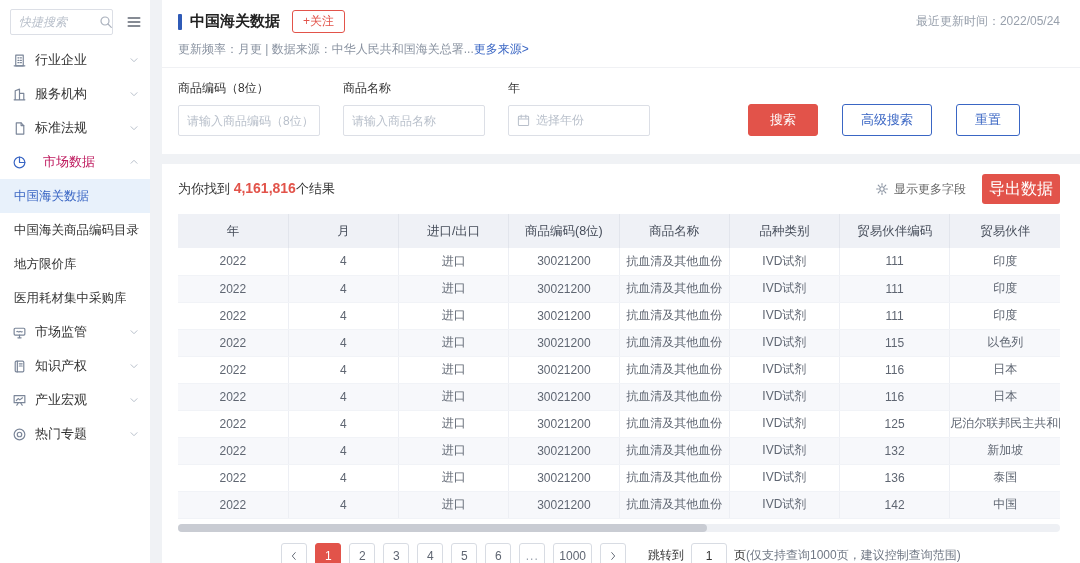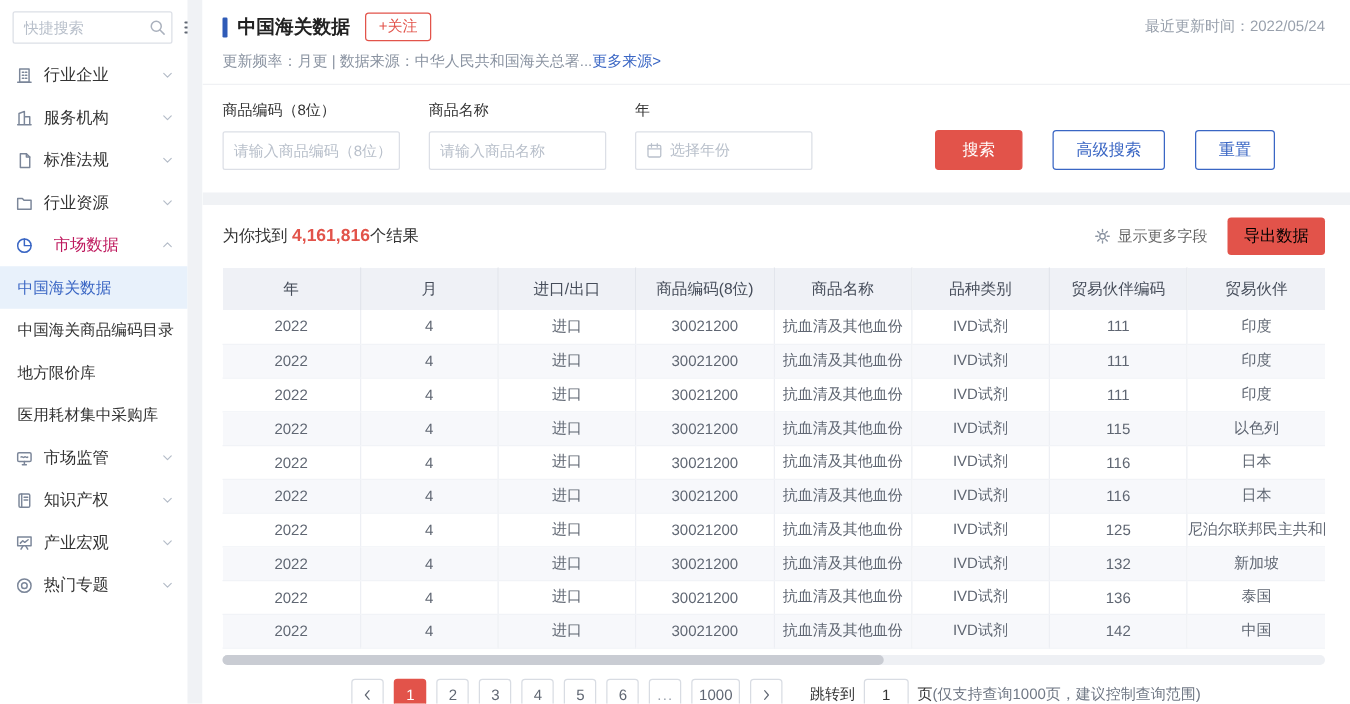--- a/index.html
+++ b/index.html
@@ -4,22 +4,22 @@
 <style>
   * { margin:0; padding:0; box-sizing:border-box; }
   html,body { width:1080px; height:563px; overflow:hidden; background:#fff;
     font-family:"Liberation Sans","DejaVu Sans",sans-serif; font-size:12px; color:#333; }
   .app { display:flex; width:1080px; height:563px; }
 
   
   .sidebar { width:150px; background:#fff; flex:none; }
   .sb-top { display:flex; align-items:center; gap:8px; padding:9px 8px 8px 10px; }
   .sb-search { position:relative; flex:1; }
-  .sb-search input { width:128px; height:26px; border:1px solid #dcdfe6; border-radius:2px;
-    padding:0 22px 0 8px; font-size:12px; color:#0c4a6e; outline:none; }
+  .sb-search input { width:103px; height:26px; border:1px solid #dcdfe6; border-radius:2px;
+    padding:0 22px 0 8px; font-size:12px; color:#0c4a6e; outline:none;font-style:italic; }
   .sb-search input::placeholder { color:#b9c0cb; }
   .sb-search svg { position:absolute; right:5px; top:6px; width:14px; height:14px; color:#aab1bd; }
   .sb-burger { width:16px; height:16px; color:#5f6672; cursor:pointer; flex:none; }
   .sb-item { height:34px; display:flex; align-items:center; gap:8px; padding:0 10px 0 12px;
     font-size:13px; color:#333; cursor:pointer; }
   .sb-item svg.mi { width:15px; height:15px; color:#7b8699; flex:none; }
   .sb-item .chev { margin-left:auto; width:12px; height:12px; color:#b4bcc8; }
   .sb-item.active { color:#be185d;gap:16px; }
   .sb-item.active svg.mi { color:#3a66c4; }
   .sb-sub { height:34px; display:flex; align-items:center; padding:0 8px 0 14px;
@@ -58,21 +58,21 @@
   .band { height:10px; background:#f0f2f5; flex:none; }
 
   .results-block { padding:10px 20px 0 16px; flex:1; display:flex; flex-direction:column; }
   .results-bar { display:flex; align-items:center; height:30px; }
   .found { font-size:13px; color:#333; }
   .found b { color:#e2534a; font-size:14px; }
   .more-fields { margin-left:auto; display:flex; align-items:center; gap:5px; color:#666;
     font-size:12px; cursor:pointer; }
   .more-fields svg { width:14px; height:14px; color:#8a93a1; }
   .export-btn { margin-left:16px; width:78px; height:30px; background:#e2534a; border:none;
-    color:#000000; font-size:13px; border-radius:3px; cursor:pointer; }
+    color:#ffffff; font-size:16px; border-radius:3px; cursor:pointer; }
 
   table { width:100%; border-collapse:collapse; table-layout:fixed; margin-top:10px; }
   th { background:#eff1f6; height:34px; font-size:12.5px; font-weight:500; color:#454c59;
     text-align:center; border-right:1px solid #e2e5ec; white-space:nowrap; overflow:hidden; }
   th:last-child { border-right:none; }
   td { height:27px; font-size:12px; color:#5f6672; text-align:center;
     border-right:1px solid #edeff4; border-bottom:1px solid #f1f3f7;
     white-space:nowrap; overflow:hidden; }
   td:last-child { border-right:none; }
   tbody tr:nth-child(even) { background:#f7f8fb; }
@@ -131,29 +131,20 @@
           <svg class="chev" viewBox="0 0 14 14" fill="none" stroke="currentColor" stroke-width="1.1" stroke-linecap="round" stroke-linejoin="round">
             <path d="M3.5 5.5L7 9l3.5-3.5"></path>
           </svg>
         </div>
         <div class="sb-item">
           <svg class="mi" viewBox="0 0 14 14" fill="none" stroke="currentColor" stroke-width="1.1" stroke-linecap="round" stroke-linejoin="round">
             <path d="M4 1.8h4.5L11 4.3v7.9H4z"></path>
             <path d="M8.5 1.8v2.5H11"></path>
           </svg>
           <span>标准法规</span>
-          <svg class="chev" viewBox="0 0 14 14" fill="none" stroke="currentColor" stroke-width="1.1" stroke-linecap="round" stroke-linejoin="round">
-            <path d="M3.5 5.5L7 9l3.5-3.5"></path>
-          </svg>
-        </div>
-        <div class="sb-item">
-          <svg class="mi" viewBox="0 0 14 14" fill="none" stroke="currentColor" stroke-width="1.1" stroke-linecap="round" stroke-linejoin="round">
-            <path d="M2 3.5h3.5l1.2 1.3H12v6.7H2z"></path>
-          </svg>
-          <span>行业资源</span>
           <svg class="chev" viewBox="0 0 14 14" fill="none" stroke="currentColor" stroke-width="1.1" stroke-linecap="round" stroke-linejoin="round">
             <path d="M3.5 5.5L7 9l3.5-3.5"></path>
           </svg>
         </div>
         <div class="sb-item active">
           <svg class="mi" viewBox="0 0 14 14" fill="none" stroke="currentColor" stroke-width="1.1" stroke-linecap="round" stroke-linejoin="round">
             <circle cx="7" cy="7" r="5"></circle>
             <path d="M7 2v5h5"></path>
           </svg>
           <span>市场数据</span>

